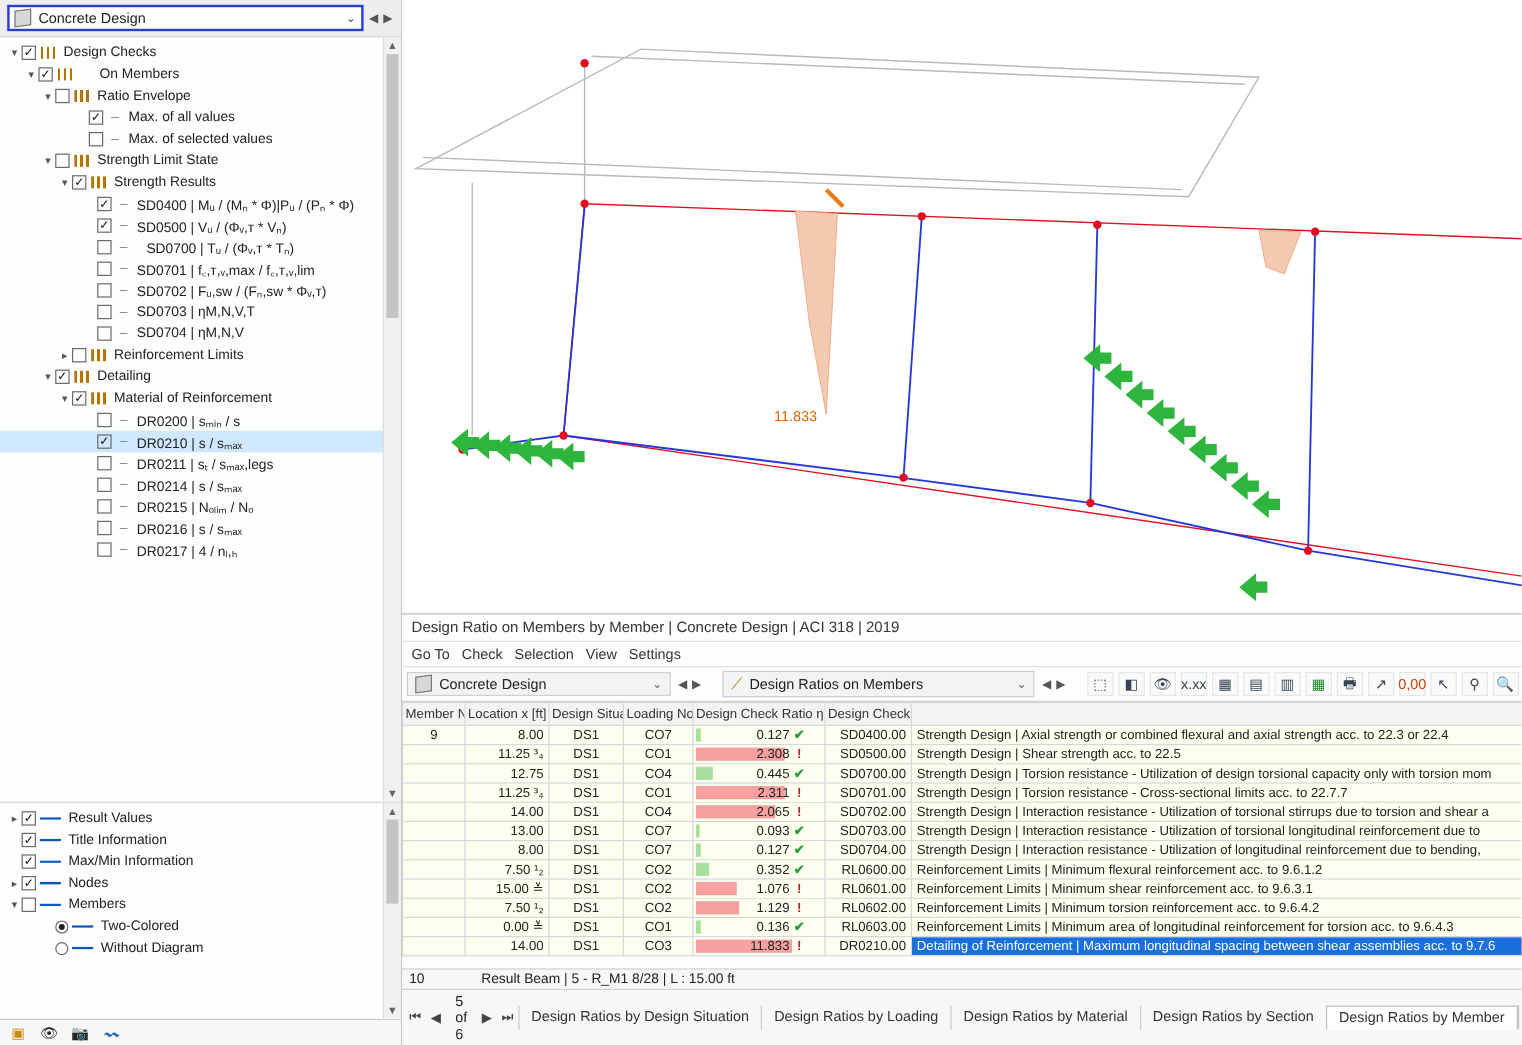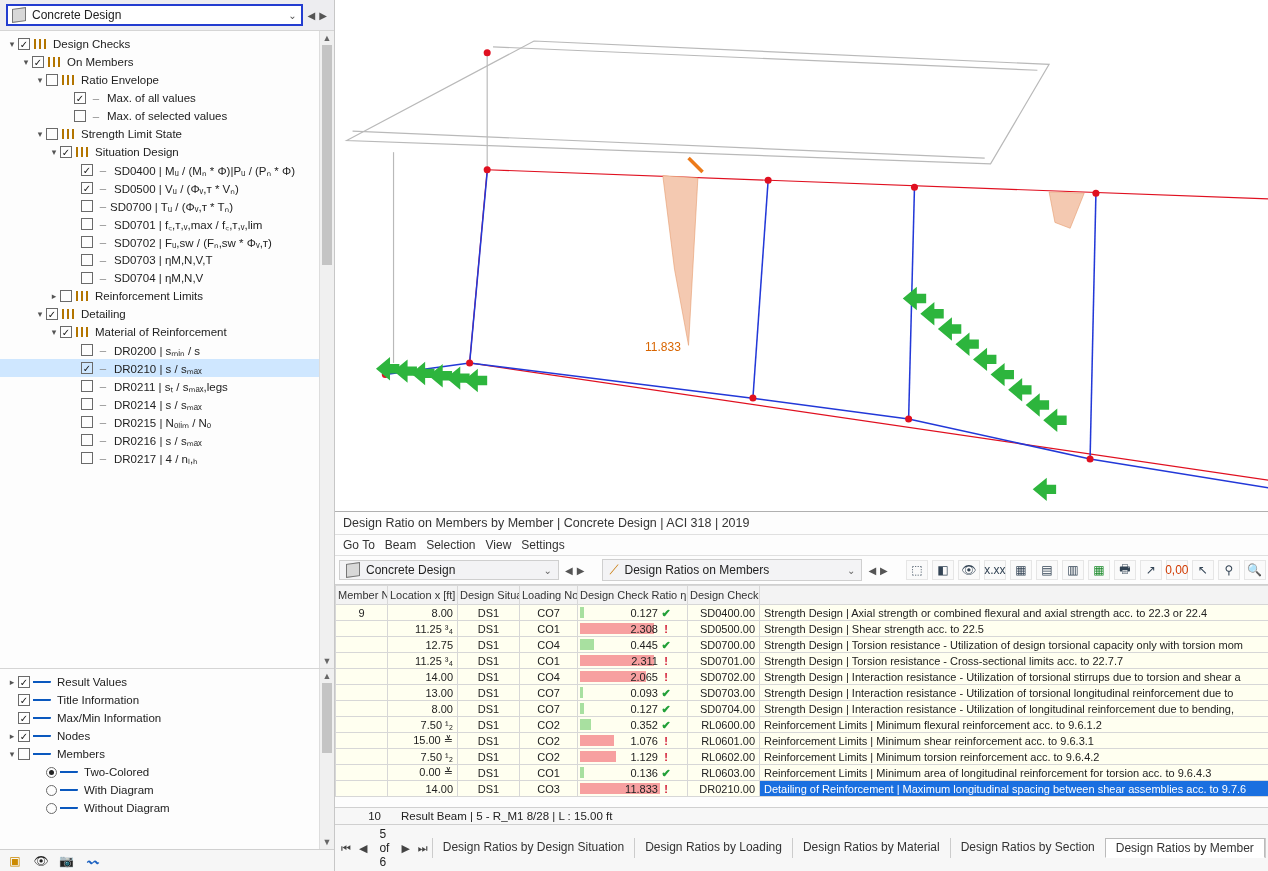--- a/index.html
+++ b/index.html
@@ -116,21 +116,21 @@
             <span class="tw">▾</span>
             <span class="cb checked"></span>
             <span class="ticon bars"></span>
             <span style="margin-left: 4px;">Design Checks</span>
           </div>
           <div class="tree-row">
             <span class="indent" style="width: 20px;"></span>
             <span class="tw">▾</span>
             <span class="cb checked"></span>
             <span class="ticon bars"></span>
-            <span style="margin-left: 4px;">On Members</span>
+            <span style="margin-left: 20px;">On Members</span>
           </div>
           <div class="tree-row">
             <span class="indent" style="width: 34px;"></span>
             <span class="tw">▾</span>
             <span class="cb"></span>
             <span class="ticon bars"></span>
             <span style="margin-left: 4px;">Ratio Envelope</span>
           </div>
           <div class="tree-row">
             <span class="indent" style="width: 62px;"></span>
@@ -151,42 +151,42 @@
             <span class="tw">▾</span>
             <span class="cb"></span>
             <span class="ticon bars"></span>
             <span style="margin-left: 4px;">Strength Limit State</span>
           </div>
           <div class="tree-row">
             <span class="indent" style="width: 48px;"></span>
             <span class="tw">▾</span>
             <span class="cb checked"></span>
             <span class="ticon bars"></span>
-            <span style="margin-left: 4px;">Situation Design</span>
+            <span style="margin-left: 4px;">Strength Results</span>
           </div>
           <div class="tree-row">
             <span class="indent" style="width: 69px;"></span>
             <span class="tw"></span>
             <span class="cb checked"></span>
             <span class="dash">–</span>
             <span style="margin-left: 4px;">SD0400 | Mᵤ / (Mₙ * Φ)|Pᵤ / (Pₙ * Φ)</span>
           </div>
           <div class="tree-row">
             <span class="indent" style="width: 69px;"></span>
             <span class="tw"></span>
             <span class="cb checked"></span>
             <span class="dash">–</span>
             <span style="margin-left: 4px;">SD0500 | Vᵤ / (Φᵥ,ᴛ * Vₙ)</span>
           </div>
           <div class="tree-row">
             <span class="indent" style="width: 69px;"></span>
             <span class="tw"></span>
             <span class="cb"></span>
             <span class="dash">–</span>
-            <span style="margin-left: 0;">SD0700 | Tᵤ / (Φᵥ,ᴛ * Tₙ)</span>
+            <span style="margin-left: 12px;">SD0700 | Tᵤ / (Φᵥ,ᴛ * Tₙ)</span>
           </div>
           <div class="tree-row">
             <span class="indent" style="width: 69px;"></span>
             <span class="tw"></span>
             <span class="cb"></span>
             <span class="dash">–</span>
             <span style="margin-left: 4px;">SD0701 | f꜀,ᴛ,ᵥ,max / f꜀,ᴛ,ᵥ,lim</span>
           </div>
           <div class="tree-row">
             <span class="indent" style="width: 69px;"></span>
@@ -323,27 +323,20 @@
             <span class="cb"></span>
             <span class="curve-ico"></span>
             <span style="margin-left: 4px;">Members</span>
           </div>
           <div class="tree-row">
             <span class="indent" style="width: 34px;"></span>
             <span class="tw"></span>
             <span class="rb checked"></span>
             <span class="curve-ico"></span>
             <span style="margin-left: 4px;">Two-Colored</span>
-          </div>
-          <div class="tree-row">
-            <span class="indent" style="width: 34px;"></span>
-            <span class="tw"></span>
-            <span class="rb"></span>
-            <span class="curve-ico"></span>
-            <span style="margin-left: 4px;">With Diagram</span>
           </div>
           <div class="tree-row">
             <span class="indent" style="width: 34px;"></span>
             <span class="tw"></span>
             <span class="rb"></span>
             <span class="curve-ico"></span>
             <span style="margin-left: 4px;">Without Diagram</span>
           </div>
         </div>
       <div class="vscroll vscroll2">
@@ -439,21 +432,21 @@
             <path d="M 273 495 l 10 -18 l 10 18 z"></path>
           </g>
       </svg>
       <span class="vp-label" style="left:310px;top:340px;">11.833</span>
     </div>
 
     <div class="table-panel">
       <div class="tp-title">Design Ratio on Members by Member | Concrete Design | ACI 318 | 2019</div>
       <div class="tp-menu" id="tp-menu">
           <span>Go To</span>
-          <span>Beam</span>
+          <span>Check</span>
           <span>Selection</span>
           <span>View</span>
           <span>Settings</span>
         </div>
       <div class="tp-toolbar">
         <div class="tp-dd">
           <span class="cube-icon"></span>
           <span class="lbl">Concrete Design</span>
           <span class="chv">⌄</span>
         </div>
@@ -648,21 +641,21 @@
                   <div class="val">11.833 <span class="flag bad">!</span></div>
                 </td>
                 <td>DR0210.00</td>
                 <td class="left descr">Detailing of Reinforcement | Maximum longitudinal spacing between shear assemblies acc. to 9.7.6</td>
               </tr>
             </tbody>
         </table>
       </div>
 
       <div class="tp-status">
-        <span style="width:40px;text-align:right;">10</span>
+        <span style="width:40px;text-align:left;">10</span>
         <span>Result Beam | 5 - R_M1 8/28 | L : 15.00 ft</span>
       </div>
       <div class="tp-tabs">
         <span class="nav-btn">⏮</span>
         <span class="nav-btn">◀</span>
         <span class="pginfo">5 of 6</span>
         <span class="nav-btn">▶</span>
         <span class="nav-btn">⏭</span>
         <div id="tp-tabs-holder" style="display:flex;">
             <div class="tab">Design Ratios by Design Situation</div>

